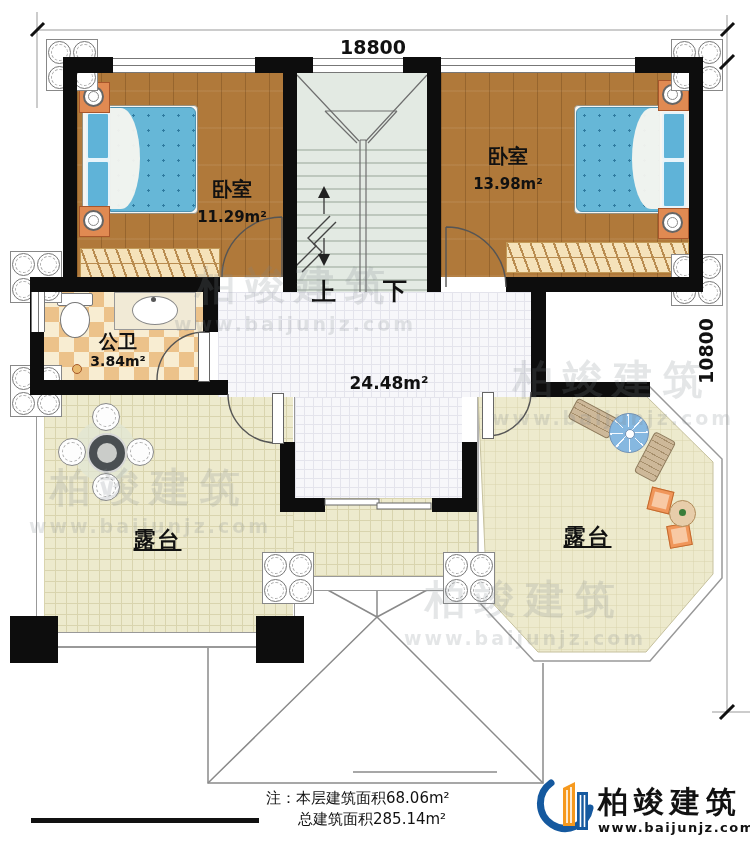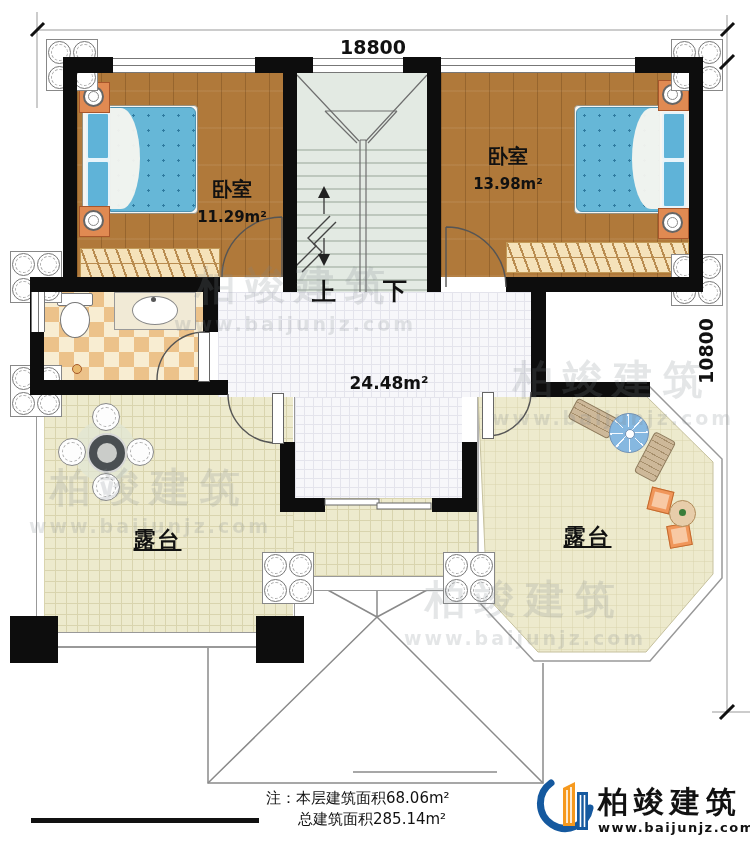--- a/index.html
+++ b/index.html
@@ -296,20 +296,24 @@
   </div>
 
   <div class="abs lbl" style="left:172px;top:178px;width:120px;">
     <div class="room-name">卧室</div>
     <div class="room-area">11.29m²</div>
   </div>
   <div class="abs lbl" style="left:448px;top:145px;width:120px;">
     <div class="room-name">卧室</div>
     <div class="room-area">13.98m²</div>
   </div>
+  <div class="abs lbl" style="left:68px;top:331px;width:100px;">
+    <div style="font-size:19px;">公卫</div>
+    <div style="font-size:14px;">3.84m²</div>
+  </div>
   <div class="abs lbl" style="left:320px;top:374px;width:138px;font-size:17px;">
     <span>24.48m²</span>
   </div>
   <div class="abs lbl updown" style="left:306px;top:279px;width:36px;">
     <span>上</span>
   </div>
   <div class="abs lbl updown" style="left:377px;top:278px;width:36px;">
     <span>下</span>
   </div>
   <div class="abs lbl big-name" style="left:100px;top:527px;width:115px;">

